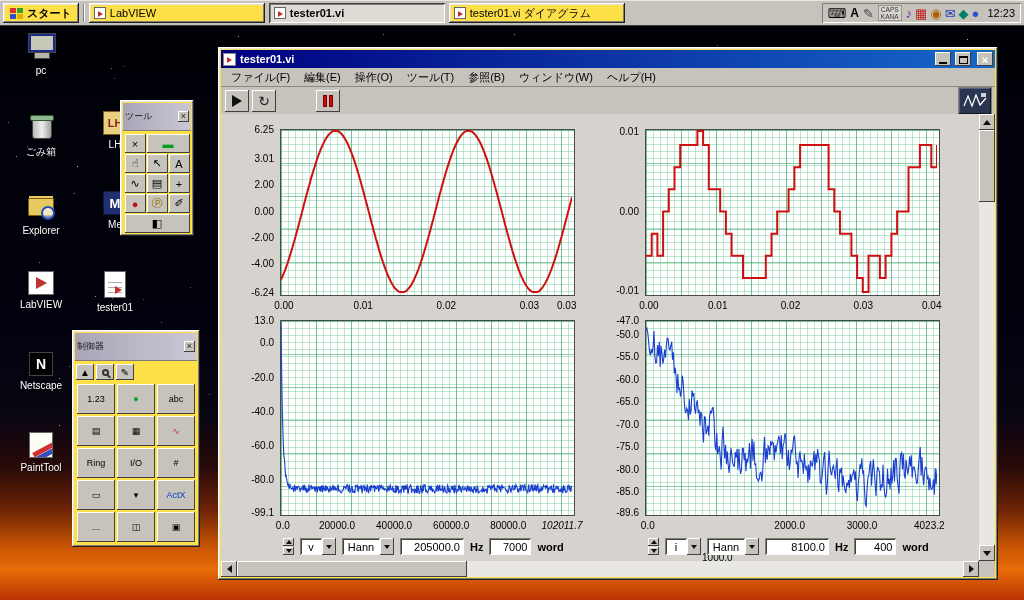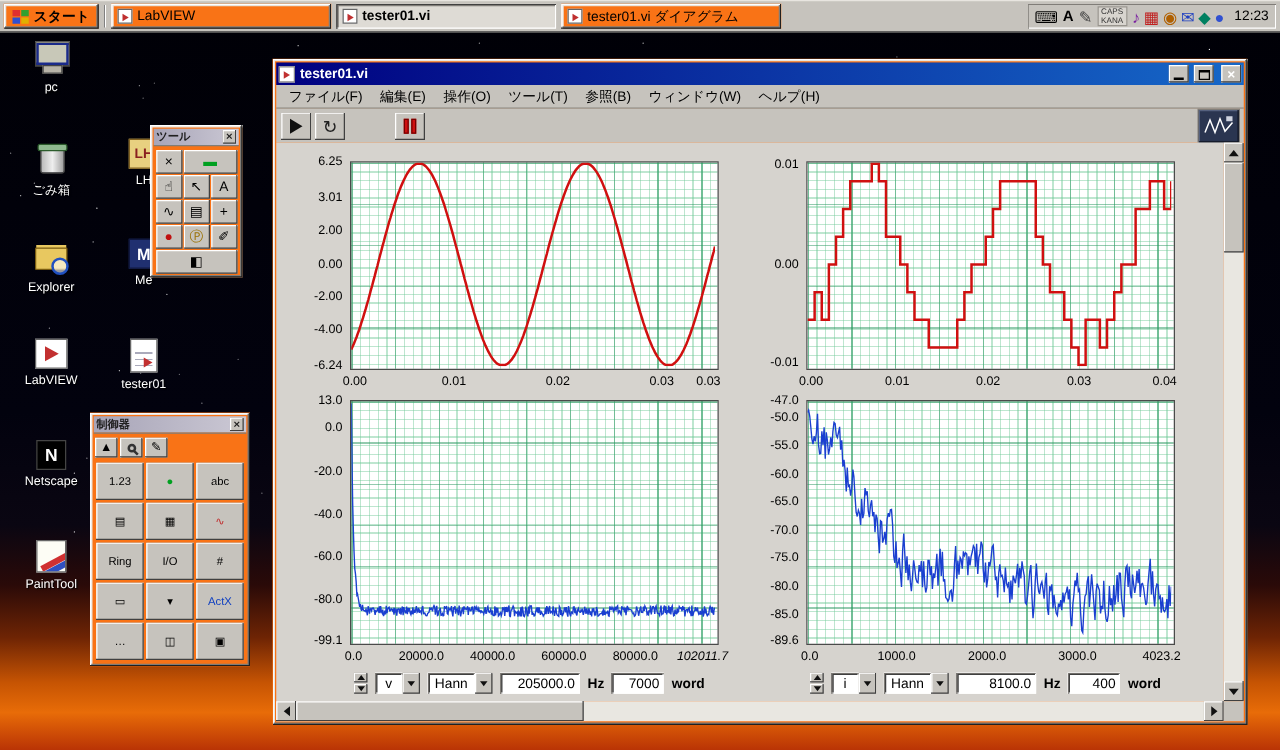--- a/index.html
+++ b/index.html
@@ -3,21 +3,21 @@
 <meta charset="utf-8">
 <style>
   * { margin:0; padding:0; box-sizing:border-box; }
   body { background:#444; font-family:"Liberation Sans","DejaVu Sans",sans-serif; }
   .screen { position:relative; width:1024px; height:600px; overflow:hidden;
     background:linear-gradient(180deg,#000006 0%,#02020e 55%,#0a0612 70%,#2a0a08 78%,#6e2404 85%,#c65403 91%,#e86c08 95%,#b93305 100%);
     font-family:"Liberation Sans","DejaVu Sans",sans-serif; }
   .star { position:absolute; background:#fff; border-radius:50%; }
 
   
-  .raised { background:#f97316; box-shadow: inset -1px -1px #202020, inset 1px 1px #ffffff, inset -2px -2px #807d78, inset 2px 2px #e8e5e0; }
+  .raised { background:#fde047; box-shadow: inset -1px -1px #202020, inset 1px 1px #ffffff, inset -2px -2px #807d78, inset 2px 2px #e8e5e0; }
   .raised-thin { background:#c6c3bd; box-shadow: inset -1px -1px #404040, inset 1px 1px #ffffff; }
   .pressed { background:#dedbd5; box-shadow: inset 1px 1px #404040, inset -1px -1px #ffffff, inset 2px 2px #807d78; }
 
   
   .taskbar { position:absolute; top:0; left:0; right:0; height:26px; background:#c6c3bd;
     box-shadow: inset 0 -1px #404040, inset 0 1px #e8e5e0; z-index:90; display:flex; align-items:center; padding:2px 3px; gap:4px; }
   .startbtn { height:20px; display:flex; align-items:center; gap:4px; padding:0 7px; font-size:11px; font-weight:bold; cursor:pointer; }
   .flag { width:13px; height:11px; display:grid; grid-template:1fr 1fr / 1fr 1fr; gap:1px; }
   .flag span:nth-child(1){background:#e03030}.flag span:nth-child(2){background:#30a030}
   .flag span:nth-child(3){background:#3050d0}.flag span:nth-child(4){background:#e0b000}
@@ -56,21 +56,21 @@
   .art-netscape { width:24px; height:24px; background:#000; border:1px solid #444; color:#fff; font-weight:bold; font-size:14px; }
   .art-netscape::before { content:"N"; }
   .art-paint { width:24px; height:26px; background:#fdfdf5; border:1px solid #666; overflow:hidden; }
   .art-paint::before { content:""; position:absolute; left:2px; top:14px; width:24px; height:5px; background:#d03030; transform:rotate(-28deg); }
   .art-paint::after { content:""; position:absolute; left:2px; top:20px; width:24px; height:5px; background:#3050c0; transform:rotate(-28deg); }
   .art-cuteftp::before { content:""; position:absolute; left:2px; top:8px; width:13px; height:11px; background:#cfd8e2; border:1px solid #445; box-shadow: inset 2px 2px 0 0 #246; }
   .art-cuteftp::after { content:""; position:absolute; right:2px; top:13px; width:13px; height:11px; background:#cfd8e2; border:1px solid #445; box-shadow: inset 2px 2px 0 0 #264; }
 
   
   .palette { position:absolute; z-index:60; }
-  .pal-title { height:14px; display:flex; align-items:center; background:linear-gradient(90deg,#a8a5b8,#cbc8d4); border-bottom:1px solid #807d78; margin:3px 3px 0 3px; padding:0 2px; font-size:9px; font-weight:bold; color:#202020; gap:2px; }
+  .pal-title { height:28px; display:flex; align-items:center; background:linear-gradient(90deg,#a8a5b8,#cbc8d4); border-bottom:1px solid #807d78; margin:3px 3px 0 3px; padding:0 2px; font-size:9px; font-weight:normal; color:#202020; gap:2px; }
   .pal-title .t { flex:1; white-space:nowrap; overflow:hidden; }
   .pal-x { width:11px; height:11px; font-size:9px; line-height:9px; display:flex; align-items:center; justify-content:center; cursor:pointer; }
   .pal-x::before { content:"×"; }
   .tools-grid { display:grid; grid-template-columns:repeat(3,21px); gap:1px; padding:3px; justify-content:center; }
   .pal-cell { height:19px; display:flex; align-items:center; justify-content:center; font-size:11px; cursor:pointer; overflow:hidden; }
   .ctl-bar { display:flex; gap:2px; padding:3px 4px 1px 4px; }
   .ctl-btn { width:18px; height:16px; display:flex; align-items:center; justify-content:center; font-size:10px; cursor:pointer; }
   .mag { width:7px; height:7px; border:2px solid #333; border-radius:50%; position:relative; }
   .mag::after { content:""; position:absolute; width:5px; height:2px; background:#333; transform:rotate(45deg); right:-4px; bottom:-3px; }
   .ctl-grid { display:grid; grid-template-columns:repeat(3,38px); gap:2px; padding:3px 4px 5px 4px; justify-content:center; }
@@ -551,21 +551,21 @@
             <span class="ytick" style="top: 166.268px;">-85.0</span>
             <span class="ytick" style="top: 187px;">-89.6</span>
           </div>
         <div class="plot" style="left:424px;top:206px;width:295px;height:196px">
             <svg width="291" height="192">
               <path d="M0.0 9.0 L0.9 7.2 L1.8 12.0 L2.7 21.2 L3.5 30.2 L4.4 34.3 L5.3 28.0 L6.2 32.1 L7.1 25.6 L8.0 10.1 L8.8 34.5 L9.7 42.0 L10.6 41.7 L11.5 24.1 L12.4 34.9 L13.3 20.9 L14.2 45.9 L15.0 24.8 L15.9 31.5 L16.8 42.6 L17.7 37.9 L18.6 28.9 L19.5 36.8 L20.3 24.5 L21.2 17.0 L22.1 17.8 L23.0 27.0 L23.9 29.0 L24.8 24.9 L25.7 20.5 L26.5 38.8 L27.4 31.2 L28.3 52.4 L29.2 46.9 L30.1 55.5 L31.0 72.1 L31.8 53.1 L32.7 68.2 L33.6 67.3 L34.5 75.6 L35.4 69.7 L36.3 54.7 L37.1 60.2 L38.0 75.7 L38.9 88.8 L39.8 92.2 L40.7 87.2 L41.6 89.7 L42.5 98.9 L43.3 78.0 L44.2 93.5 L45.1 89.7 L46.0 69.4 L46.9 74.3 L47.8 72.1 L48.6 87.6 L49.5 92.7 L50.4 83.3 L51.3 79.2 L52.2 92.0 L53.1 88.7 L54.0 104.7 L54.8 90.7 L55.7 93.6 L56.6 108.7 L57.5 121.5 L58.4 95.6 L59.3 96.4 L60.1 113.1 L61.0 110.0 L61.9 104.5 L62.8 114.7 L63.7 94.2 L64.6 89.6 L65.5 92.4 L66.3 86.8 L67.2 86.5 L68.1 99.1 L69.0 124.2 L69.9 129.3 L70.8 112.1 L71.6 133.3 L72.5 129.5 L73.4 125.2 L74.3 136.9 L75.2 148.6 L76.1 119.7 L77.0 105.9 L77.8 121.6 L78.7 137.4 L79.6 124.0 L80.5 143.2 L81.4 130.6 L82.3 144.7 L83.1 152.0 L84.0 140.2 L84.9 127.2 L85.8 133.7 L86.7 141.8 L87.6 144.7 L88.4 145.2 L89.3 131.0 L90.2 136.4 L91.1 127.9 L92.0 148.8 L92.9 128.1 L93.8 146.4 L94.6 153.0 L95.5 148.7 L96.4 127.4 L97.3 127.4 L98.2 139.1 L99.1 131.9 L99.9 150.2 L100.8 137.7 L101.7 141.4 L102.6 133.6 L103.5 122.1 L104.4 147.6 L105.3 129.2 L106.1 118.1 L107.0 139.7 L107.9 120.5 L108.8 144.1 L109.7 142.2 L110.6 157.2 L111.4 157.8 L112.3 160.1 L113.2 158.3 L114.1 152.0 L115.0 151.2 L115.9 160.4 L116.8 149.3 L117.6 130.0 L118.5 115.8 L119.4 142.0 L120.3 127.4 L121.2 138.7 L122.1 125.0 L122.9 126.5 L123.8 134.0 L124.7 120.1 L125.6 123.5 L126.5 121.3 L127.4 122.3 L128.3 139.2 L129.1 124.0 L130.0 131.4 L130.9 124.1 L131.8 120.6 L132.7 115.6 L133.6 117.3 L134.4 132.6 L135.3 114.1 L136.2 138.2 L137.1 124.8 L138.0 121.7 L138.9 112.3 L139.8 115.0 L140.6 135.1 L141.5 144.9 L142.4 129.0 L143.3 149.0 L144.2 141.9 L145.1 128.6 L145.9 132.2 L146.8 126.1 L147.7 116.6 L148.6 115.2 L149.5 130.7 L150.4 143.1 L151.2 140.3 L152.1 157.0 L153.0 137.4 L153.9 130.5 L154.8 140.2 L155.7 139.3 L156.6 143.4 L157.4 152.8 L158.3 133.0 L159.2 145.8 L160.1 148.3 L161.0 144.6 L161.9 161.4 L162.7 143.5 L163.6 158.6 L164.5 139.5 L165.4 142.6 L166.3 145.6 L167.2 138.9 L168.1 130.0 L168.9 148.9 L169.8 133.2 L170.7 141.8 L171.6 128.0 L172.5 134.8 L173.4 139.6 L174.2 161.0 L175.1 162.3 L176.0 156.1 L176.9 146.9 L177.8 136.2 L178.7 131.0 L179.6 156.9 L180.4 173.6 L181.3 163.8 L182.2 144.1 L183.1 129.9 L184.0 144.8 L184.9 152.1 L185.7 154.1 L186.6 146.7 L187.5 144.5 L188.4 150.5 L189.3 157.9 L190.2 145.2 L191.1 137.2 L191.9 165.2 L192.8 170.9 L193.7 148.0 L194.6 150.8 L195.5 146.5 L196.4 165.8 L197.2 154.9 L198.1 163.3 L199.0 169.7 L199.9 171.4 L200.8 161.9 L201.7 164.7 L202.6 159.0 L203.4 167.1 L204.3 153.1 L205.2 161.1 L206.1 154.4 L207.0 152.6 L207.9 148.3 L208.7 158.6 L209.6 150.4 L210.5 173.2 L211.4 179.9 L212.3 162.3 L213.2 153.8 L214.0 143.4 L214.9 147.9 L215.8 137.3 L216.7 151.9 L217.6 150.4 L218.5 169.3 L219.4 183.5 L220.2 185.1 L221.1 166.6 L222.0 155.9 L222.9 154.3 L223.8 144.2 L224.7 140.0 L225.5 164.6 L226.4 151.3 L227.3 138.4 L228.2 149.6 L229.1 162.2 L230.0 175.0 L230.9 152.3 L231.7 145.9 L232.6 148.6 L233.5 151.2 L234.4 169.7 L235.3 163.7 L236.2 166.3 L237.0 143.7 L237.9 165.6 L238.8 173.9 L239.7 176.5 L240.6 171.2 L241.5 147.8 L242.4 163.2 L243.2 157.7 L244.1 168.2 L245.0 147.1 L245.9 162.7 L246.8 154.6 L247.7 139.1 L248.5 160.5 L249.4 137.4 L250.3 137.6 L251.2 157.7 L252.1 165.0 L253.0 172.7 L253.9 145.8 L254.7 133.3 L255.6 131.5 L256.5 148.5 L257.4 132.5 L258.3 153.8 L259.2 157.6 L260.0 138.7 L260.9 146.5 L261.8 153.4 L262.7 147.2 L263.6 135.6 L264.5 145.5 L265.3 134.2 L266.2 156.6 L267.1 146.4 L268.0 145.8 L268.9 149.3 L269.8 156.6 L270.7 163.0 L271.5 160.7 L272.4 146.1 L273.3 135.9 L274.2 126.0 L275.1 154.5 L276.0 136.0 L276.8 154.1 L277.7 164.1 L278.6 150.3 L279.5 146.3 L280.4 146.9 L281.3 157.6 L282.2 156.1 L283.0 169.1 L283.9 156.9 L284.8 167.1 L285.7 168.3 L286.6 166.2 L287.5 158.3 L288.3 173.6 L289.2 147.3 L290.1 163.8 L291.0 148.3" fill="none" stroke="#1a3fd0" stroke-width="1.1"></path>
             </svg>
           </div>
         <div class="xaxis" style="left:404px;top:406px;width:340px;height:12px">
             <span class="xtick" style="left: 20px; transform: translateX(-30%);">0.0</span>
-            <span class="xtick" style="left: 92.3305px;">1000.0</span>
+            <span class="xtick" style="left: 92.3305px; margin-top: 32px;">1000.0</span>
             <span class="xtick" style="left: 164.661px;">2000.0</span>
             <span class="xtick" style="left: 236.991px;">3000.0</span>
             <span class="xtick" style="left: 311px; transform: translateX(-72%);">4023.2</span>
           </div>
       </div>
 
       <div class="ctrlrow" style="left:62px;top:423px">
         <span class="spin">
             <span class="raised-thin">
               <i class="tri-u"></i>

